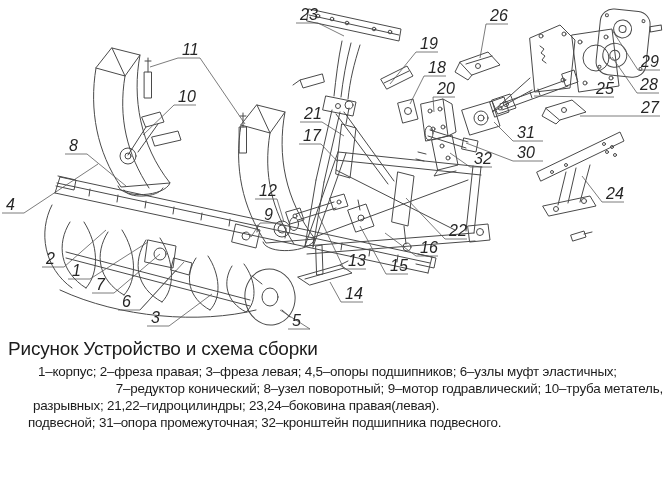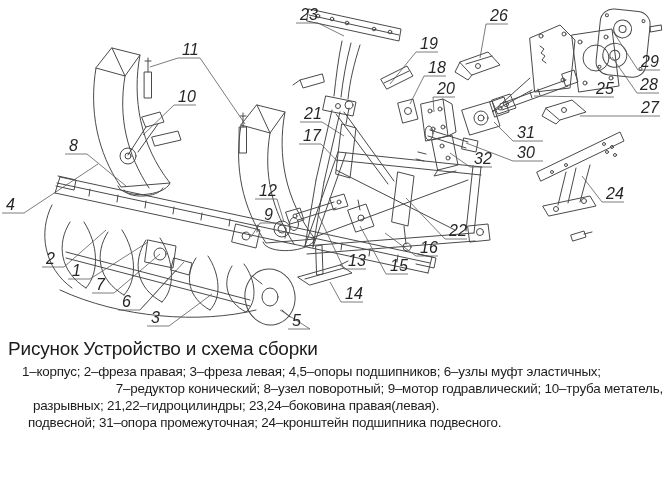--- a/index.html
+++ b/index.html
@@ -13,21 +13,21 @@
   }
   .leaders polyline{fill:none;stroke:#5b5b5b;stroke-width:0.8;}
   .labels text{
     font-family:"Liberation Sans","DejaVu Sans",sans-serif;
     font-style:italic;font-size:16px;fill:#262626;
   }
   .caption{position:absolute;left:0;top:336px;width:669px;padding:2px 6px 0 8px;
     color:#1c1c1c;box-sizing:border-box;}
   .cap-title{font-size:19px;letter-spacing:-0.2px;margin:0 0 3px 0;}
   .cap-line{font-size:13.4px;line-height:17px;letter-spacing:-0.2px;white-space:nowrap;}
-  .cap-line:nth-of-type(2){margin-left:14px;}
+  .cap-line:nth-of-type(2){margin-left:30px;}
   .cap-line:nth-of-type(3){margin-left:35px;text-align:right;}
   .cap-line:nth-of-type(4){margin-left:25px;}
   .cap-line:nth-of-type(5){margin-left:20px;}
   .cap-line:nth-of-type(6){margin-left:23px;}
   .cap-line:nth-of-type(7){margin-left:17px;}
   .cap-line:nth-of-type(8){margin-left:23px;}
 </style>
 </head>
 <body>
 
@@ -382,16 +382,16 @@
       <text x="517" y="138">31</text>
       <text x="474" y="164">32</text>
     </g>
   </svg>
 
   <div class="caption">
     <div class="cap-title">Рисунок Устройство и схема сборки</div>
     <div class="cap-line">1–корпус; 2–фреза правая; 3–фреза левая; 4,5–опоры подшипников; 6–узлы муфт эластичных;</div>
     <div class="cap-line">7–редуктор конический; 8–узел поворотный; 9–мотор годравлический; 10–труба метатель,</div>
     <div class="cap-line">разрывных; 21,22–гидроцилиндры; 23,24–боковина правая(левая).</div>
-    <div class="cap-line">подвесной; 31–опора промежуточная; 24–кронштейн подшипника подвесного.</div>
+    <div class="cap-line">подвесной; 31–опора промежуточная; 32–кронштейн подшипника подвесного.</div>
   </div>
 
 </div>
 
 </body></html>

